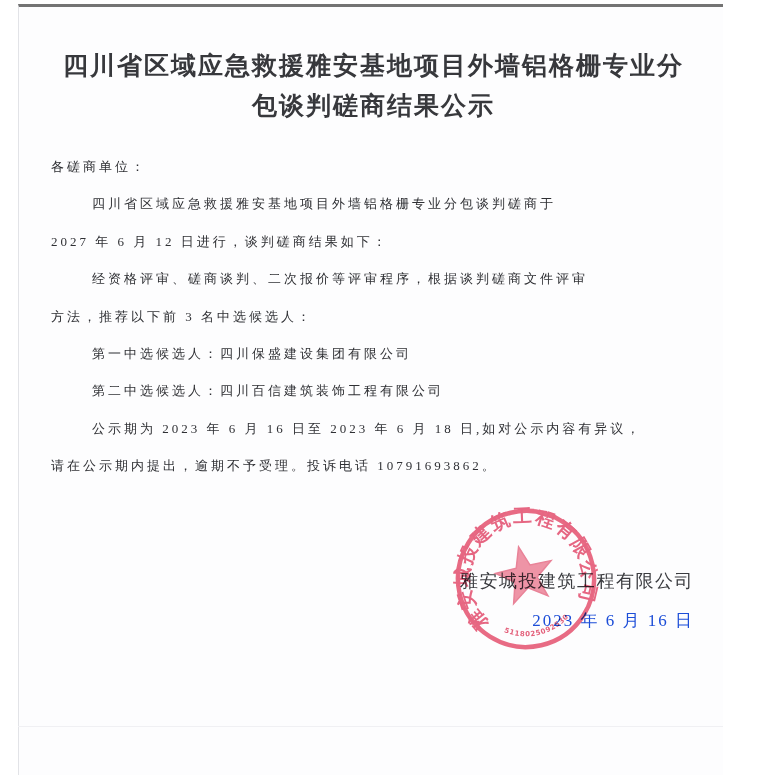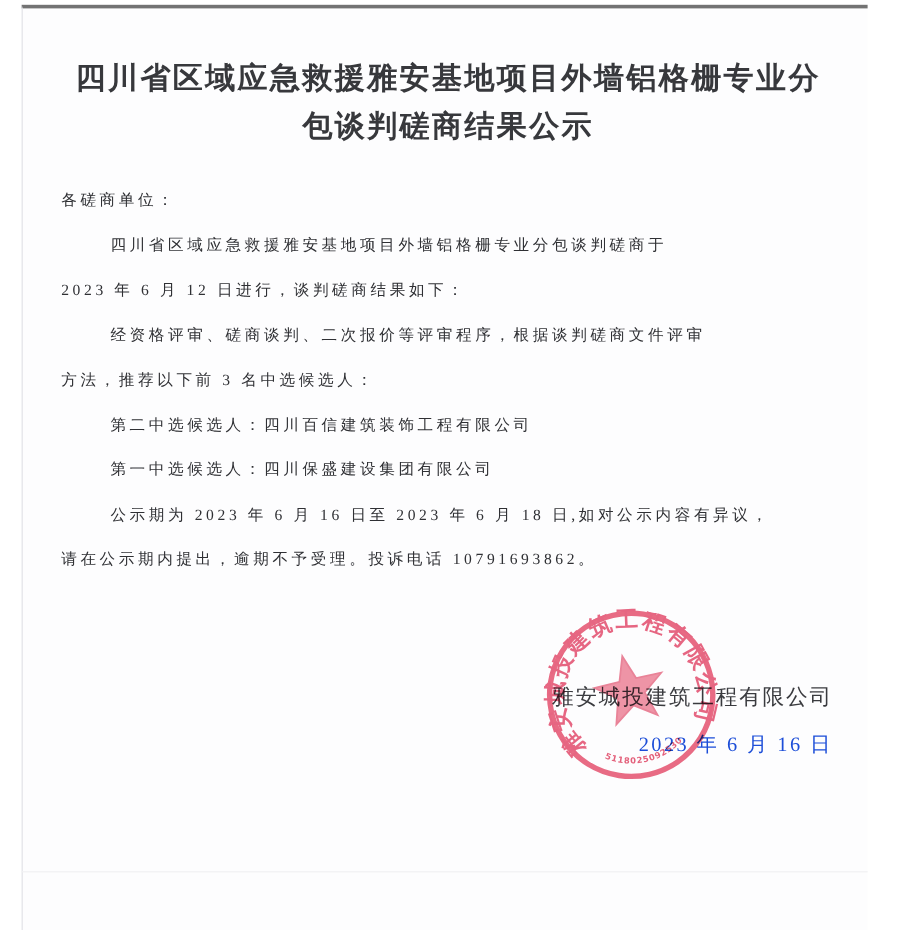--- a/index.html
+++ b/index.html
@@ -127,25 +127,25 @@
   <div class="page">
 
     <div class="doc-title">
       <div>四川省区域应急救援雅安基地项目外墙铝格栅专业分</div>
       <div>包谈判磋商结果公示</div>
     </div>
 
     <div class="doc-body">
       <div class="line">各磋商单位：</div>
       <div class="line indent">四川省区域应急救援雅安基地项目外墙铝格栅专业分包谈判磋商于</div>
-      <div class="line">2023 年 6 月 12 日进行，谈判磋商结果如下：</div>
+      <div class="line">2027 年 6 月 12 日进行，谈判磋商结果如下：</div>
       <div class="line indent">经资格评审、磋商谈判、二次报价等评审程序，根据谈判磋商文件评审</div>
       <div class="line">方法，推荐以下前 3 名中选候选人：</div>
+      <div class="line indent">第一中选候选人：四川保盛建设集团有限公司</div>
       <div class="line indent">第二中选候选人：四川百信建筑装饰工程有限公司</div>
-      <div class="line indent">第一中选候选人：四川保盛建设集团有限公司</div>
       <div class="line indent">公示期为 2023 年 6 月 16 日至 2023 年 6 月 18 日,如对公示内容有异议，</div>
       <div class="line">请在公示期内提出，逾期不予受理。投诉电话 10791693862。</div>
     </div>
 
     <div class="sig-company">雅安城投建筑工程有限公司</div>
     <div class="sig-date">2023 年 6 月 16 日</div>
 
     <div class="stamp">
       <svg viewBox="0 0 146 146" width="146" height="146">
         <circle class="seal-ring" cx="73" cy="73" r="68"></circle>

